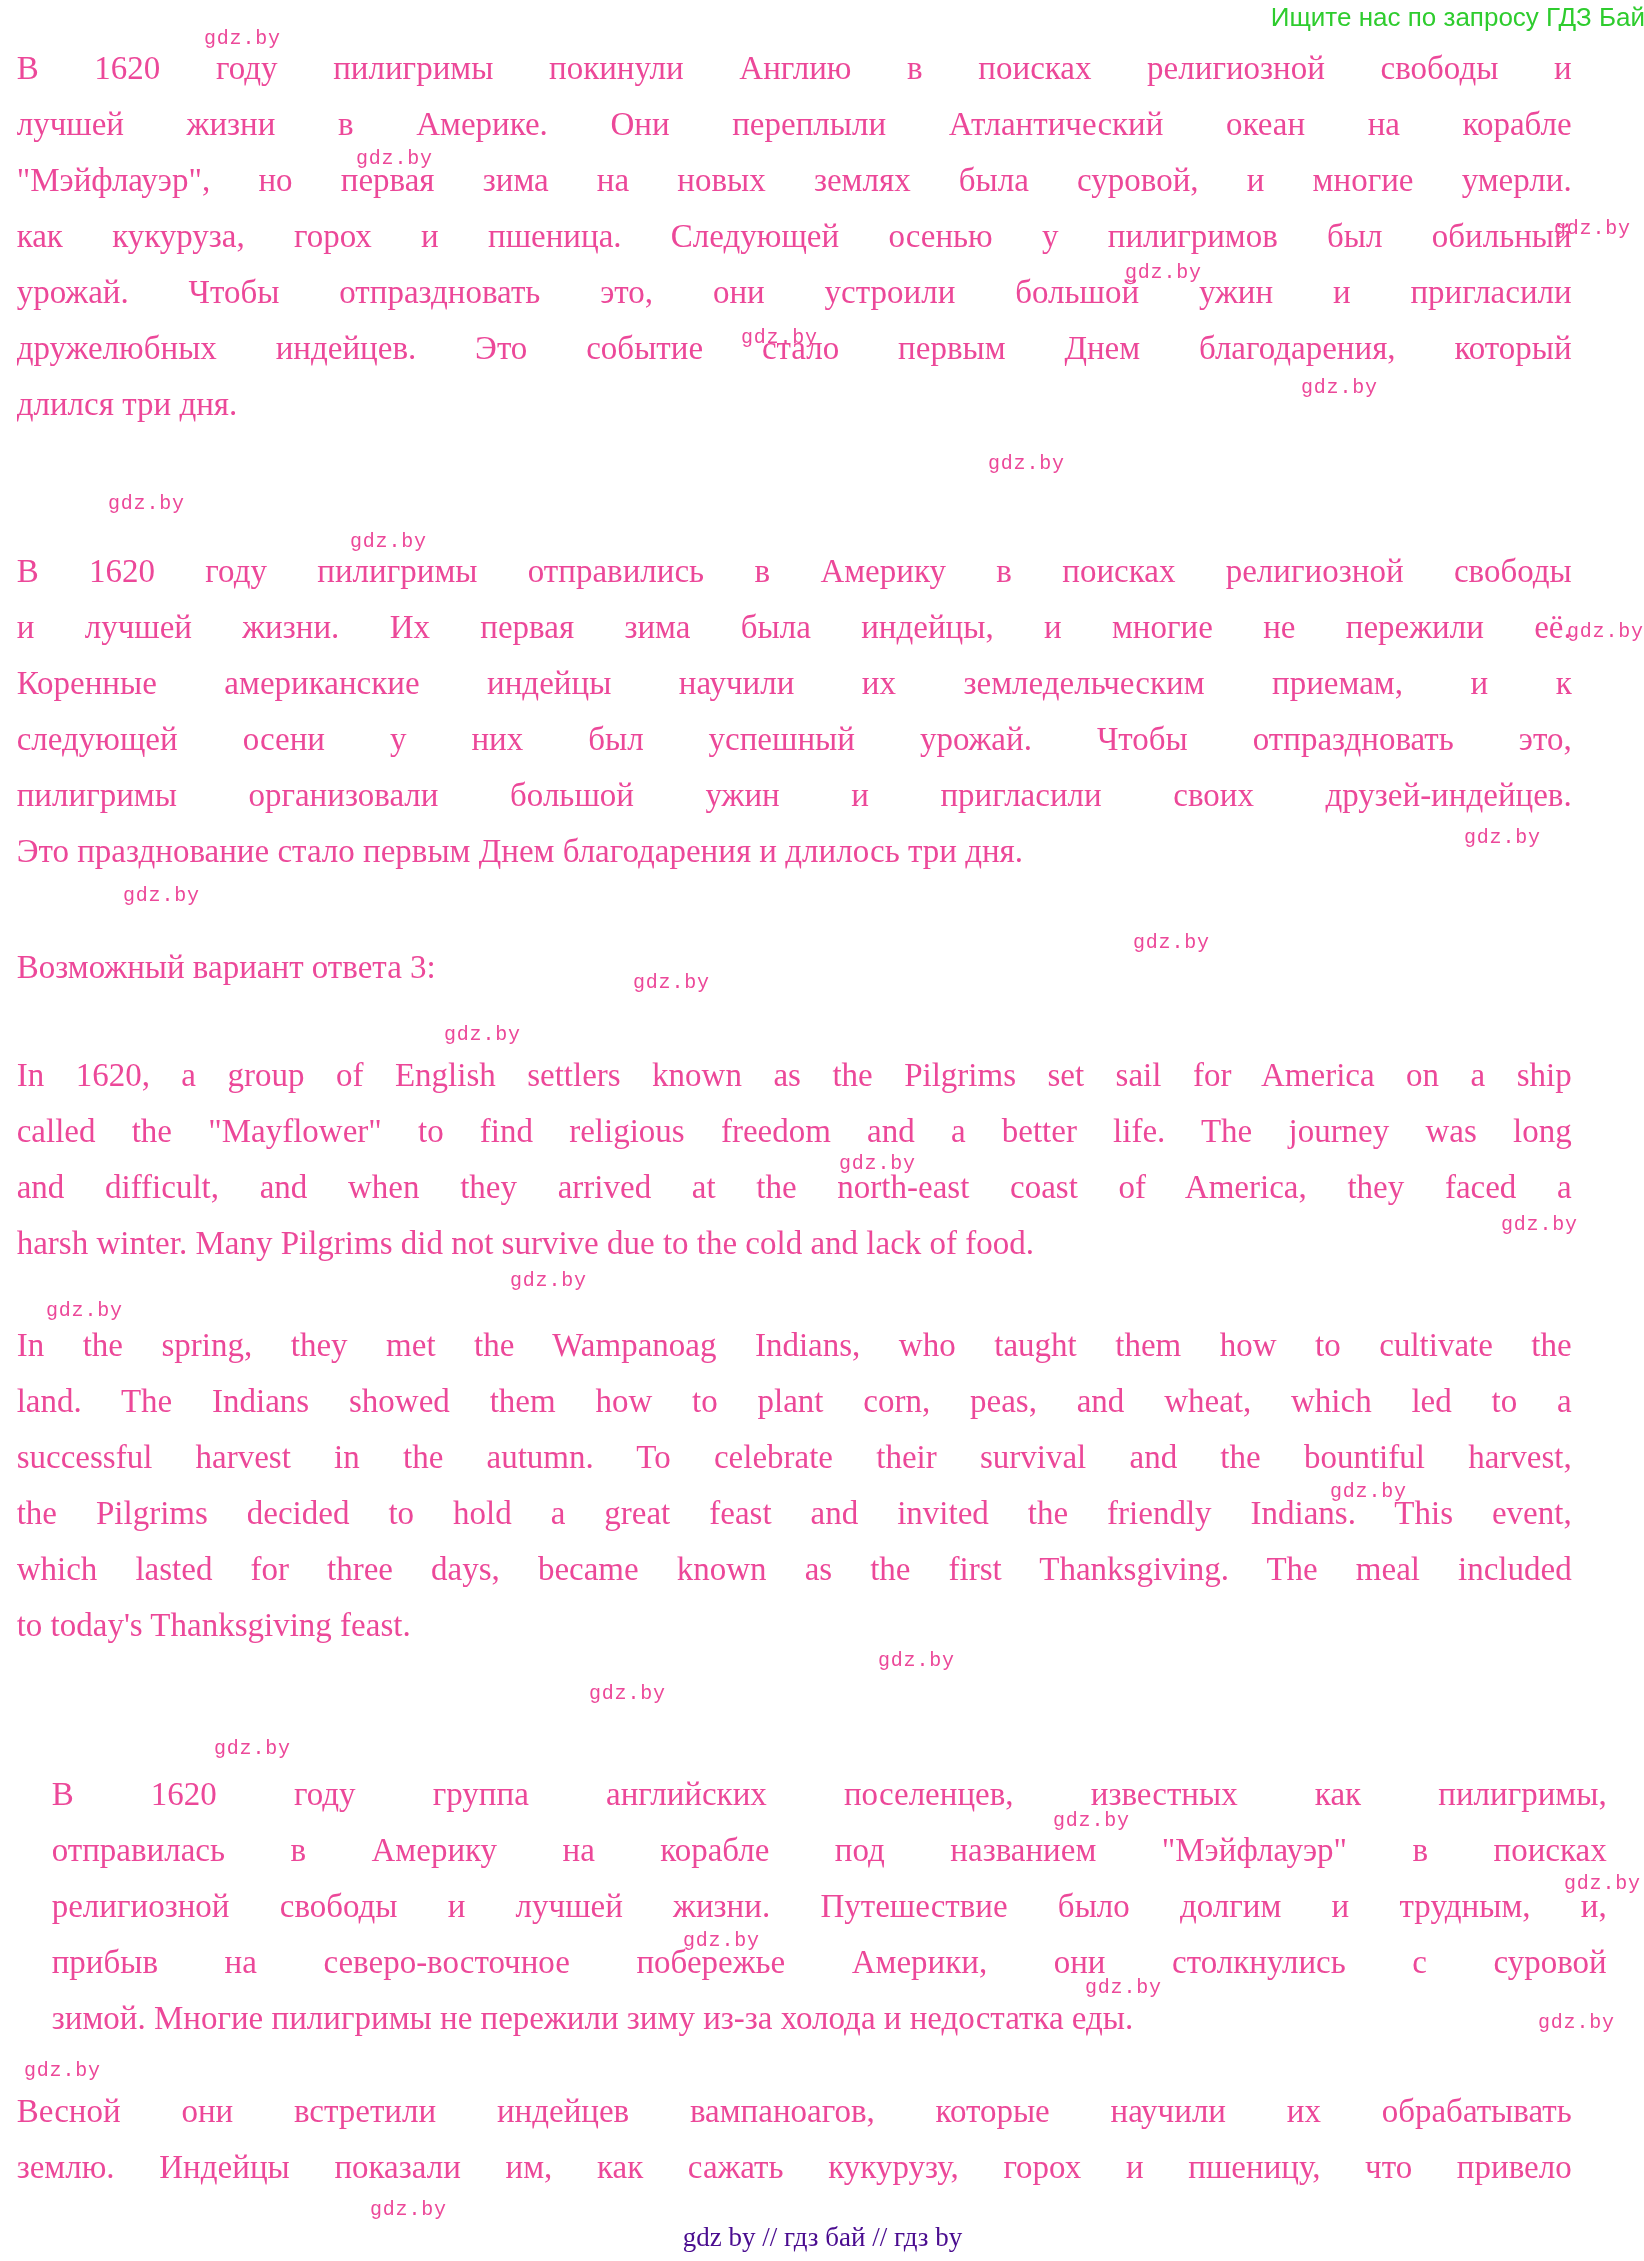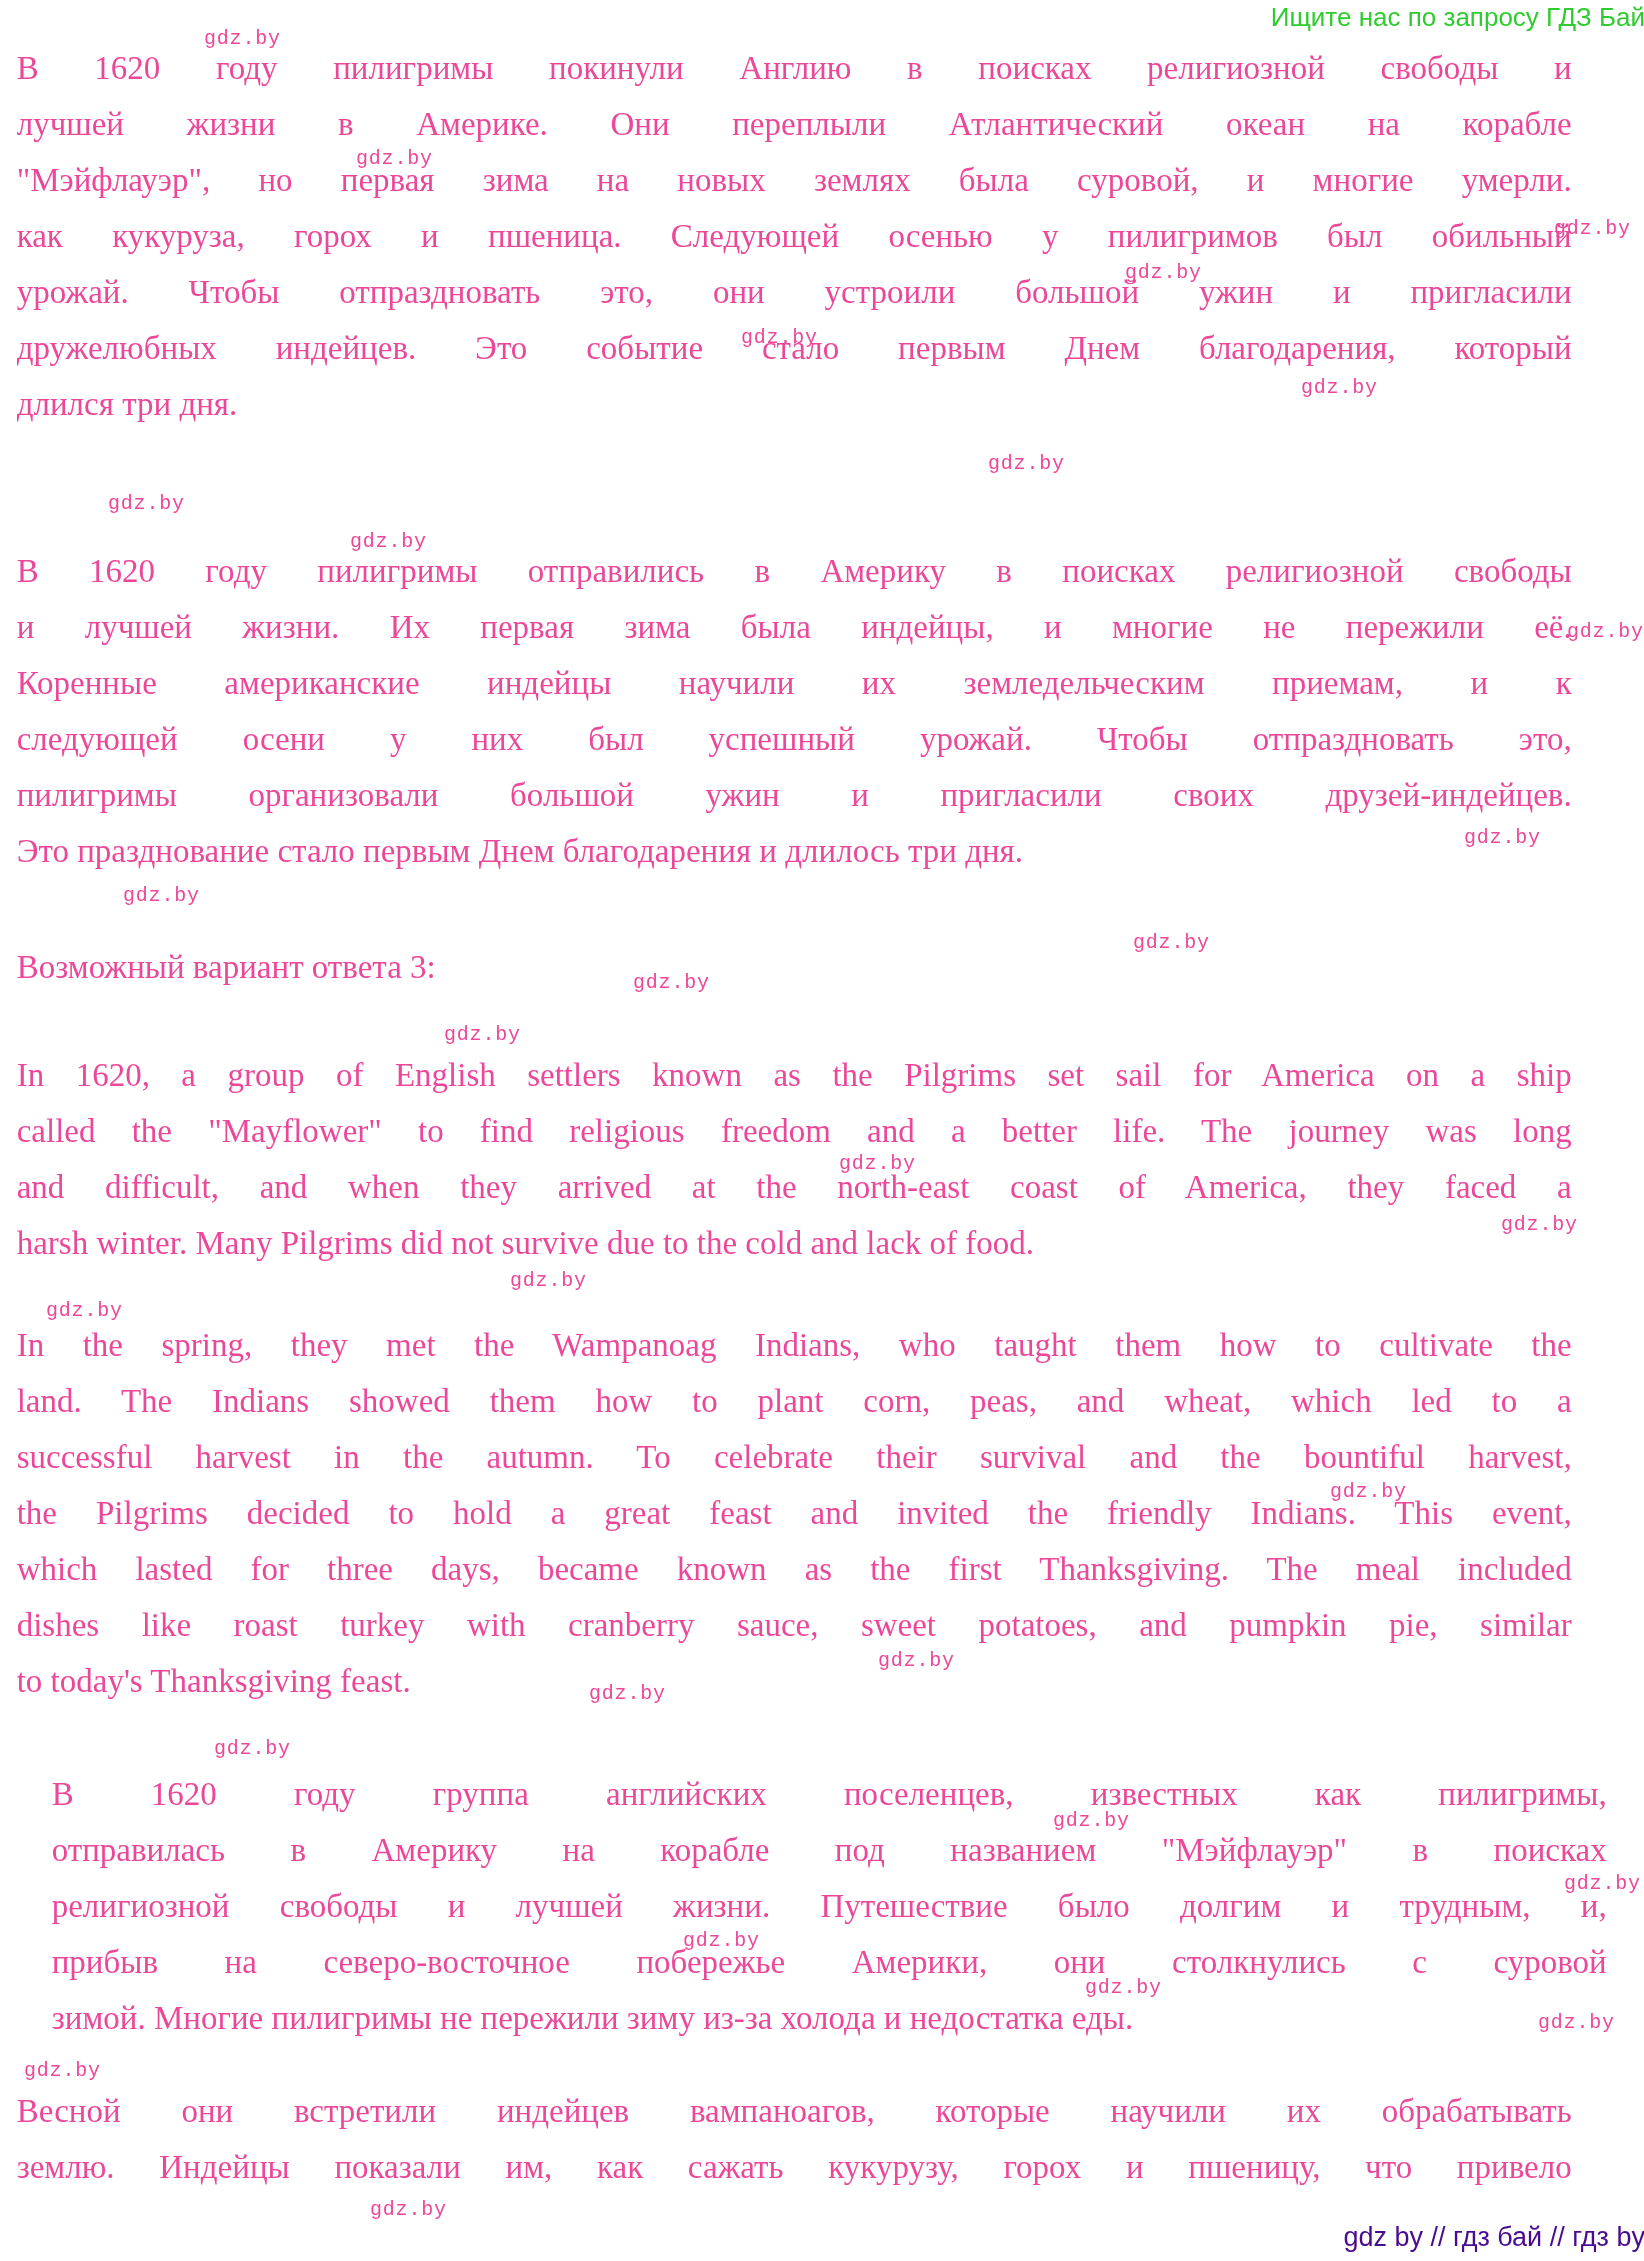--- a/index.html
+++ b/index.html
@@ -62,22 +62,22 @@
     letter-spacing: 0.8px;
     color: #ec4899;
     white-space: nowrap;
     line-height: 1;
   }
   .footer {
     position: absolute;
     top: 2222px;
     left: 0;
     width: 100%;
-    text-align: right;
-    font-family: Liberation Sans, sans-serif;
+    text-align: center;
+    font-family: Liberation Serif, serif;
     font-size: 27px;
     color: #4a0c8f;
     white-space: nowrap;
   }
 </style>
 </head>
 <body>
 
 <div class="header">Ищите нас по запросу ГДЗ Бай</div>
 
@@ -106,21 +106,20 @@
     <div class="line">called the "Mayflower" to find religious freedom and a better life. The journey was long</div>
     <div class="line">and difficult, and when they arrived at the north-east coast of America, they faced a</div>
     <div class="line last">harsh winter. Many Pilgrims did not survive due to the cold and lack of food.</div>
   </div>
 <div class="para" id="p4">
     <div class="line">In the spring, they met the Wampanoag Indians, who taught them how to cultivate the</div>
     <div class="line">land. The Indians showed them how to plant corn, peas, and wheat, which led to a</div>
     <div class="line">successful harvest in the autumn. To celebrate their survival and the bountiful harvest,</div>
     <div class="line">the Pilgrims decided to hold a great feast and invited the friendly Indians. This event,</div>
     <div class="line">which lasted for three days, became known as the first Thanksgiving. The meal included</div>
-    <div class="line">dishes like roast turkey with cranberry sauce, sweet potatoes, and pumpkin pie, similar</div>
     <div class="line last">to today's Thanksgiving feast.</div>
   </div>
 <div class="para" id="p5">
     <div class="line">В 1620 году группа английских поселенцев, известных как пилигримы,</div>
     <div class="line">отправилась в Америку на корабле под названием "Мэйфлауэр" в поисках</div>
     <div class="line">религиозной свободы и лучшей жизни. Путешествие было долгим и трудным, и,</div>
     <div class="line">прибыв на северо-восточное побережье Америки, они столкнулись с суровой</div>
     <div class="line last">зимой. Многие пилигримы не пережили зиму из-за холода и недостатка еды.</div>
   </div>
 <div class="para" id="p6">

